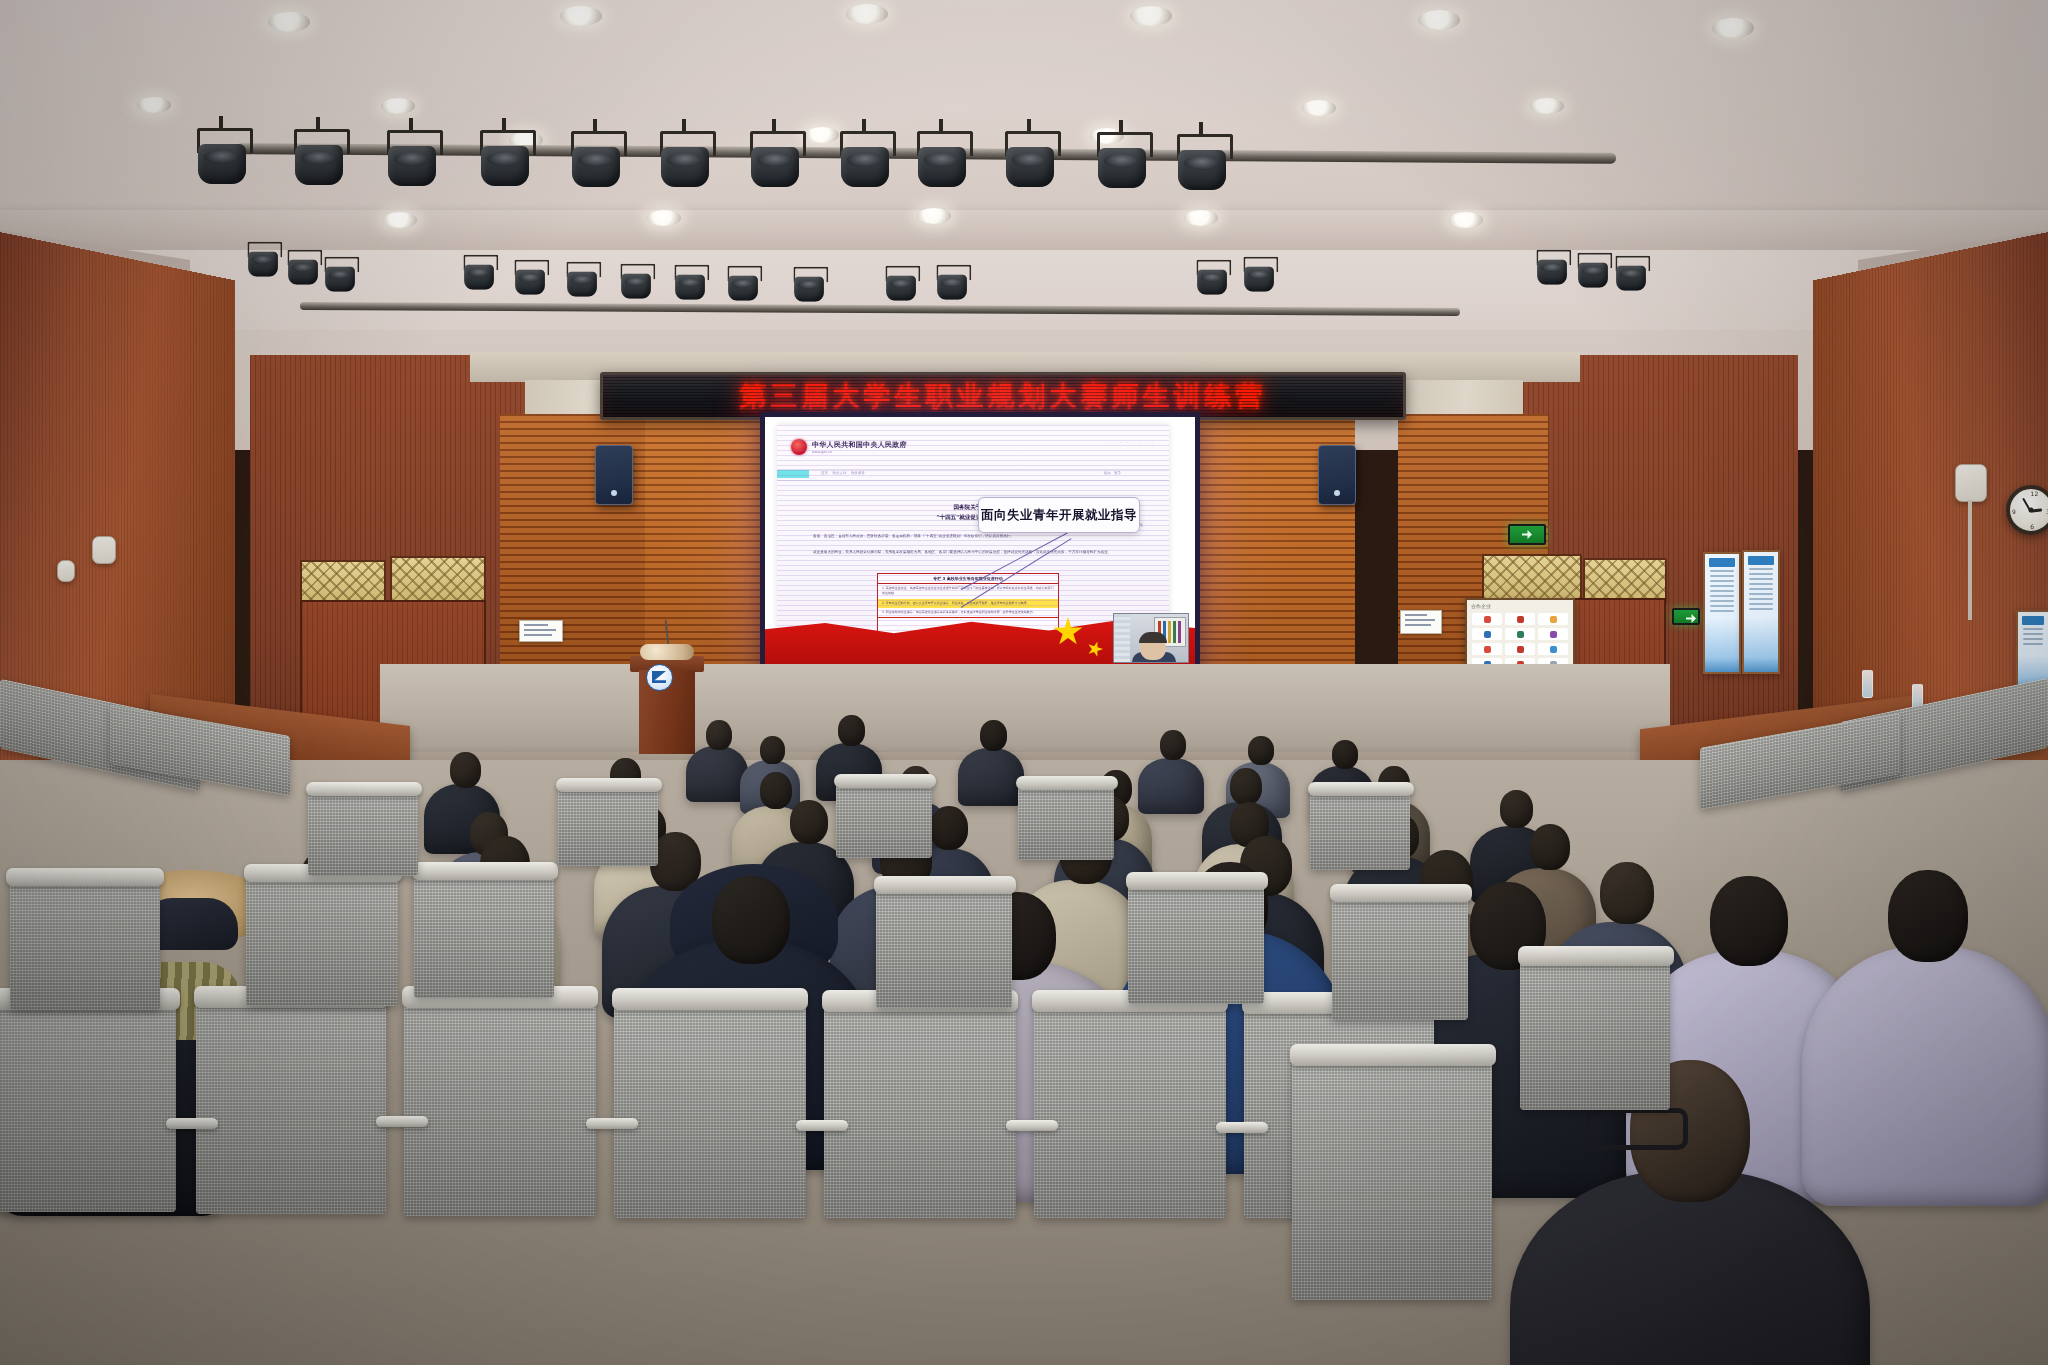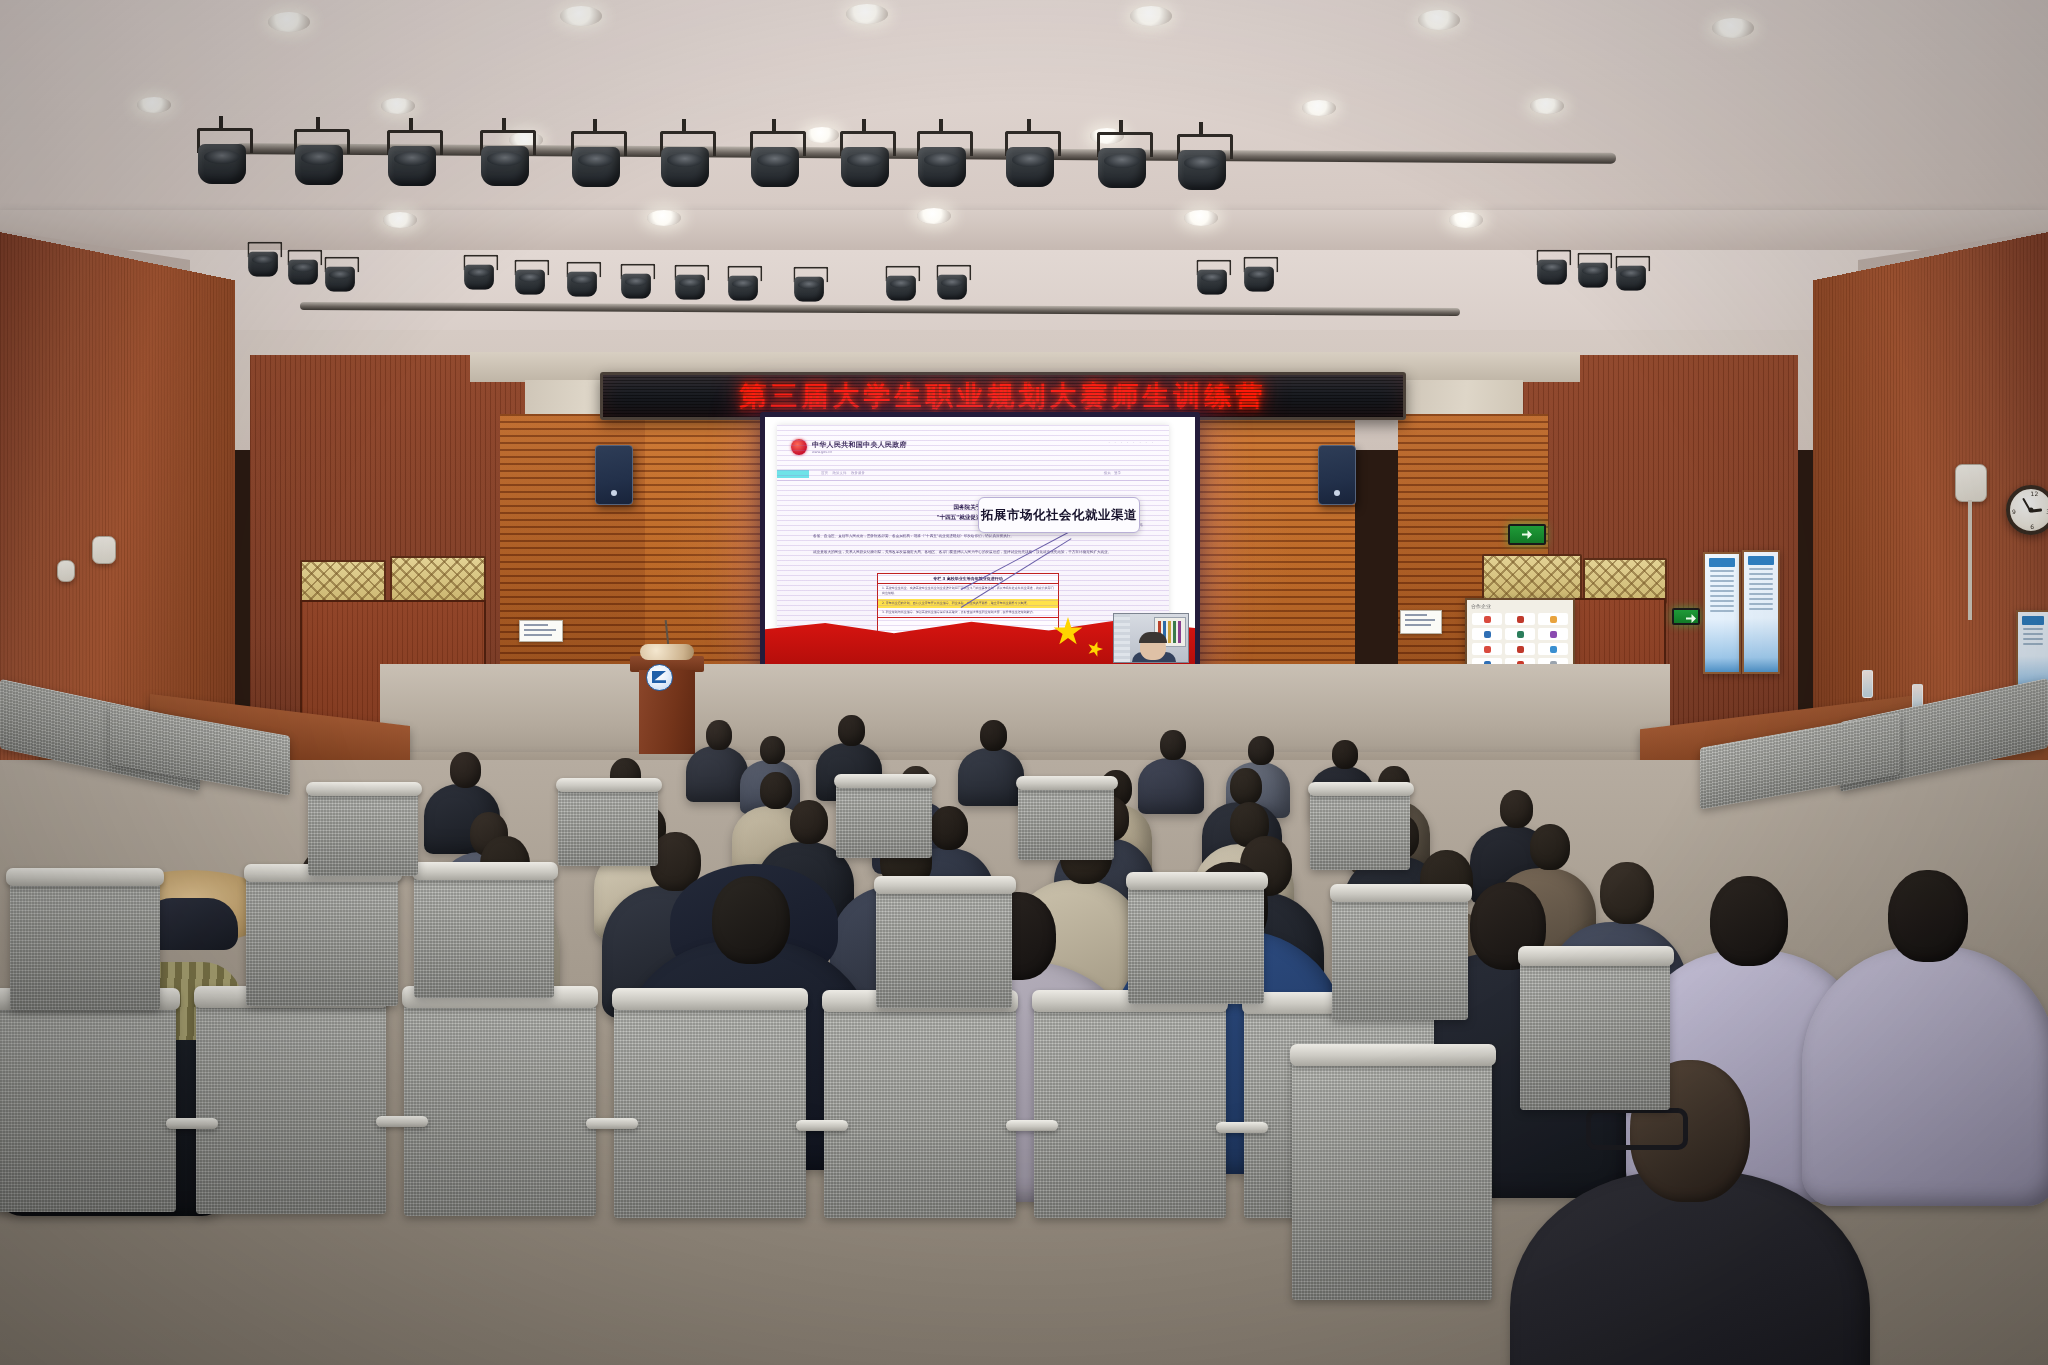--- a/index.html
+++ b/index.html
@@ -787,21 +787,21 @@
 
         <div class="para" style="top:218px;">四、健全就业公共服务和劳动权益保障体系，提升劳动者就业质量，促进实现更加充分更高质量就业。</div>
 
         <div class="scan-lines"></div>
       </div>
 
       <div class="leader" style="left:196px;top:172px;width:122px;transform:rotate(-28deg);"></div>
       <div class="leader" style="left:196px;top:190px;width:130px;transform:rotate(-32deg);"></div>
 
       <div class="callout">
-        <span>拓展市场化社会化就业渠道</span>
+        <span>面向失业青年开展就业指导</span>
       </div>
 
       <div class="flagdeco"></div>
       <div class="star" style="left:288px;bottom:22px;width:30px;height:30px;"></div>
       <div class="star" style="left:322px;bottom:12px;width:16px;height:16px;transform:rotate(18deg);"></div>
 
       <div class="videobox">
         <div class="vb-left"></div>
         <div class="vb-shelf">
           <i style="left:3px"></i>

